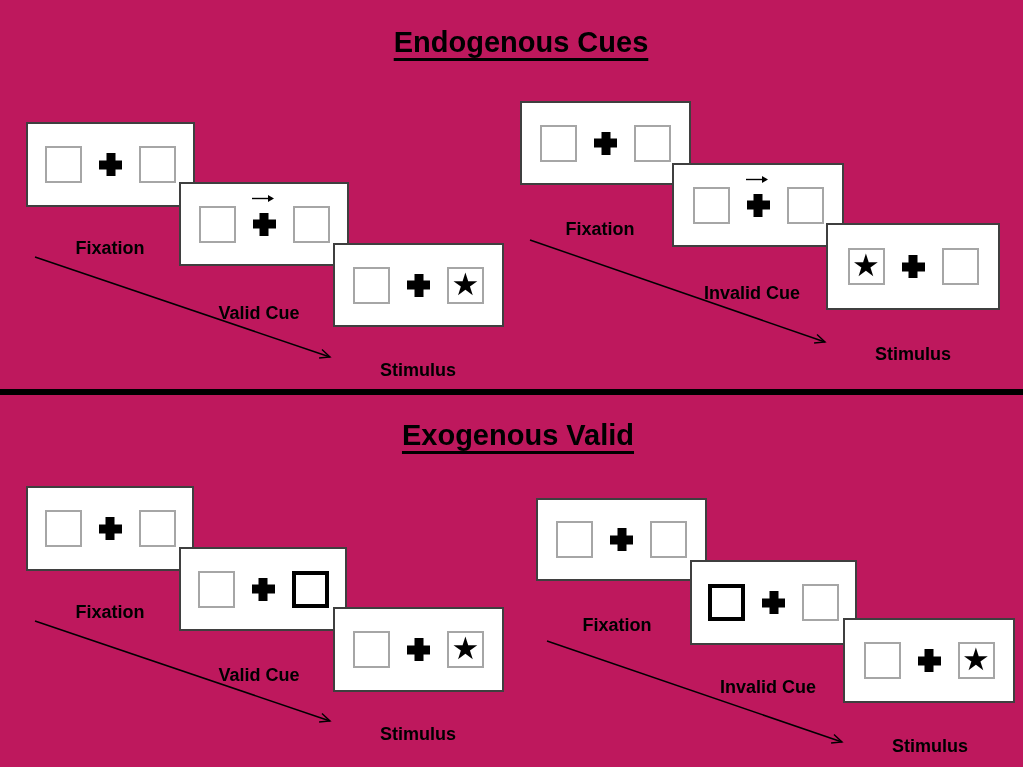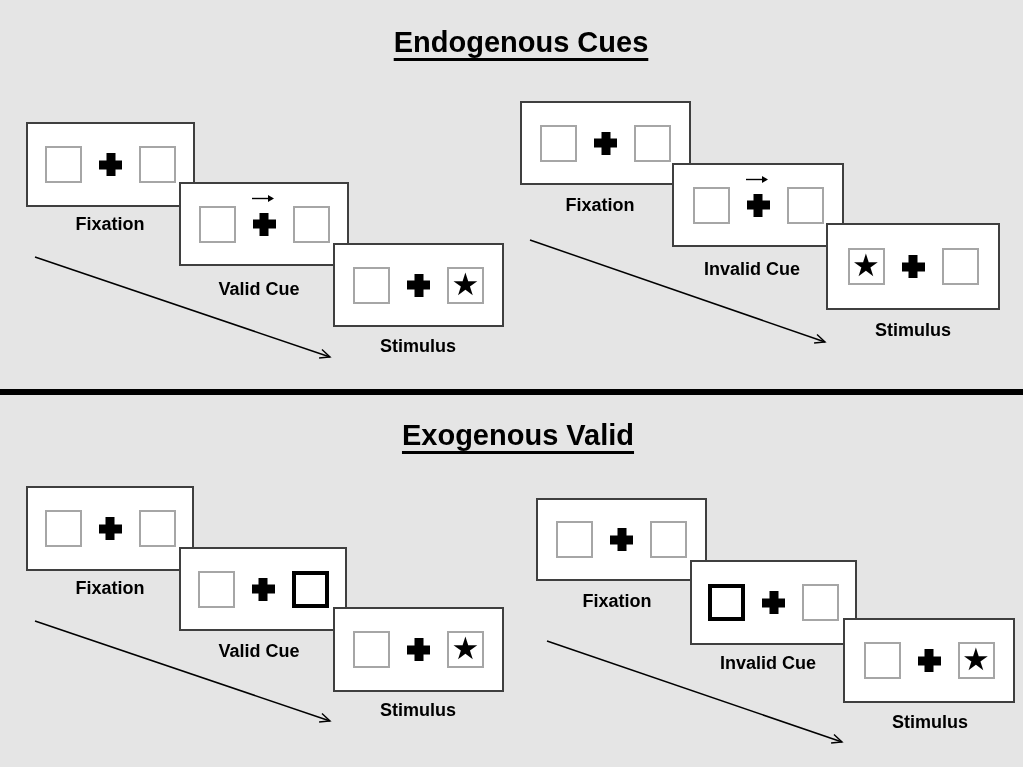--- a/index.html
+++ b/index.html
@@ -1,17 +1,17 @@
 <!DOCTYPE html>
 <html><head>
 <meta charset="utf-8">
 <style>
   html,body{margin:0;padding:0;background:#fff;}
   #stage{
-    position:relative;width:1023px;height:767px;background:#e5e5e5;overflow:hidden;
+    position:relative;width:1023px;height:767px;background:#be185d;overflow:hidden;
     font-family:"Liberation Sans",sans-serif;color:#000;
   }
   .title{
     position:absolute;transform:translateX(-50%);
     font-size:29px;font-weight:bold;white-space:nowrap;
     text-decoration:underline;text-decoration-thickness:3px;text-underline-offset:6px;
   }
   .divider{position:absolute;left:0;width:1023px;height:6px;background:#000;}
   .panel{
     position:absolute;background:#fff;border:2px solid #3f3f3f;box-sizing:border-box;
@@ -23,21 +23,21 @@
   }
   .sq.thick{border:4px solid #000;}
   .star-glyph{font-size:31px;line-height:1;color:#000;transform:translateY(-1px);}
   .plus-wrap{position:relative;width:23px;height:23px;flex:none;}
   .plus{position:absolute;left:0;top:0;width:23px;height:23px;}
   .plus::before{content:"";position:absolute;left:50%;top:0;width:9px;height:100%;transform:translateX(-50%);background:#000;}
   .plus::after{content:"";position:absolute;top:50%;left:0;height:9px;width:100%;transform:translateY(-50%);background:#000;}
   .cue-arrow{position:absolute;left:50%;top:-20px;transform:translateX(-50%);width:26px;height:11px;}
   .flabel{
     position:absolute;transform:translateX(-50%);
-    font-size:18px;font-weight:bold;white-space:nowrap;
+    font-size:18px;font-weight:bold;white-space:nowrap;margin-top:24px;
   }
   .arrows{position:absolute;left:0;top:0;width:1023px;height:767px;pointer-events:none;}
 </style>
 </head>
 <body>
 
 <div id="stage">
 
   <div class="title" style="left:521px;top:26px;">Endogenous Cues</div>
 

